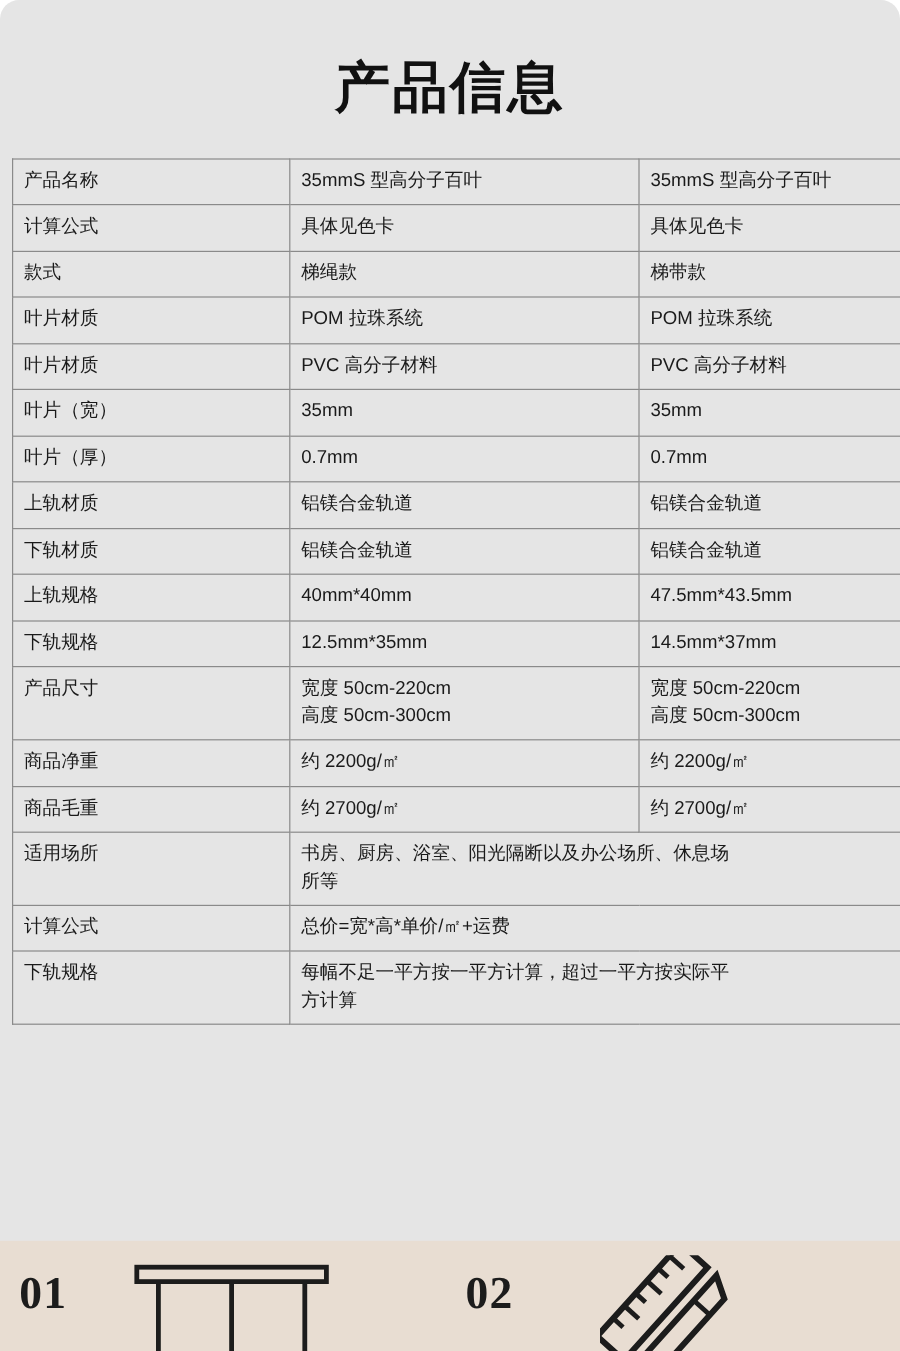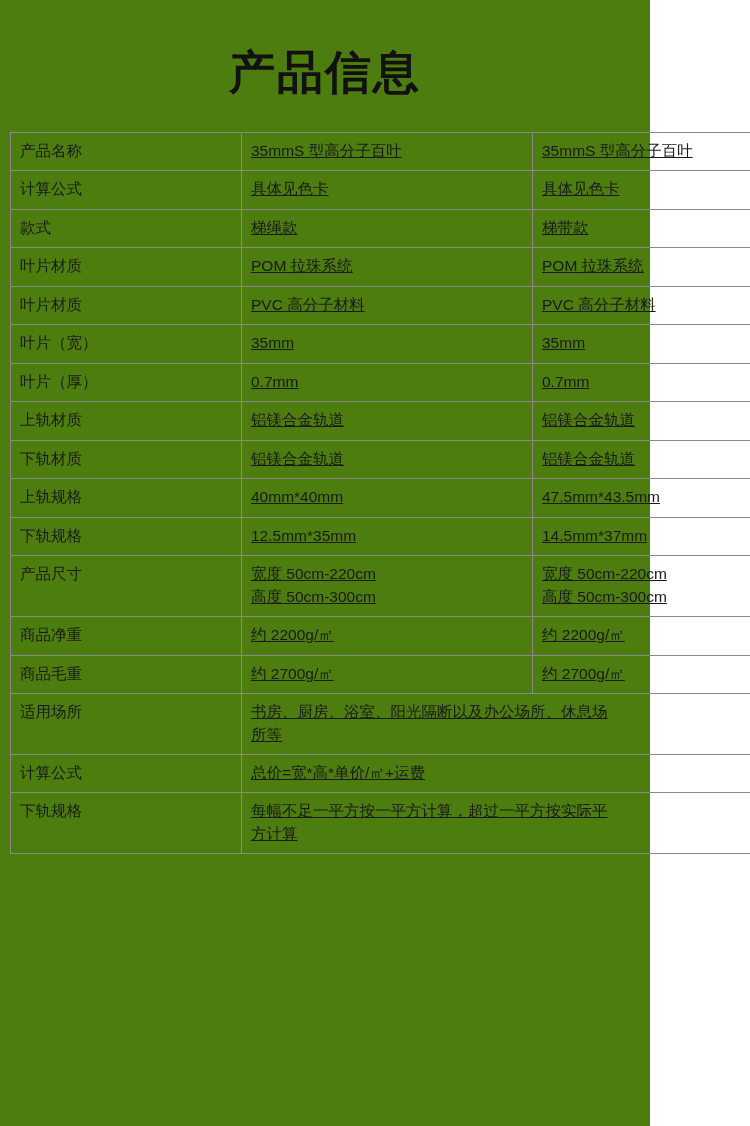--- a/index.html
+++ b/index.html
@@ -9,24 +9,25 @@
   }
   body {
     width: 750px;
     height: 1126px;
     position: relative;
     overflow: hidden;
     font-family: "Liberation Sans", "DejaVu Sans", sans-serif;
     color: #1a1a1a;
   }
   .page {
-    width: 650px;
+    width: 750px;
     height: 1126px;
     position: relative;
-    background: #4d7c0f;
+    background: #e5e5e5;
+    border-radius: 16px;
   }
   .section-title {
     text-align: center;
     font-size: 46px;
     font-weight: bold;
     letter-spacing: 2px;
     color: #111111;
     font-family: "Liberation Serif", "DejaVu Serif", serif;
   }
   #title-products {
@@ -53,21 +54,20 @@
     width: 212px;
   }
   td.colA {
     width: 272px;
   }
   td.colB {
     width: 244px;
   }
   .cell-line {
     display: block;
-    text-decoration: underline;
   }
   #title-flow {
     padding-top: 46px;
     padding-bottom: 10px;
   }
   .flow-band {
     position: absolute;
     left: 0;
     top: 1034px;
     width: 750px;
@@ -300,14 +300,43 @@
             <span class="cell-line">每幅不足一平方按一平方计算，超过一平方按实际平</span>
             <span class="cell-line">方计算</span>
           </td>
         </tr>
 
       </tbody>
     </table>
   </div>
 
 
+  <div class="flow-band">
+
+    <div class="step-num" id="step-01-num">01</div>
+
+    <div class="blind-icon">
+      <div class="blind-head"></div>
+      <div class="blind-body"></div>
+      <div class="blind-mid"></div>
+    </div>
+
+    <div class="step-num" id="step-02-num">02</div>
+
+    <div class="ruler-icon">
+      <svg width="120" height="110" viewBox="0 0 120 110">
+        <g transform="rotate(42 60 55)">
+          <rect x="22" y="2" width="30" height="104" fill="none" stroke="#1c1c1c" stroke-width="5"></rect>
+          <line x1="22" y1="16" x2="38" y2="16" stroke="#1c1c1c" stroke-width="4"></line>
+          <line x1="22" y1="30" x2="33" y2="30" stroke="#1c1c1c" stroke-width="4"></line>
+          <line x1="22" y1="44" x2="38" y2="44" stroke="#1c1c1c" stroke-width="4"></line>
+          <line x1="22" y1="58" x2="33" y2="58" stroke="#1c1c1c" stroke-width="4"></line>
+          <line x1="22" y1="72" x2="38" y2="72" stroke="#1c1c1c" stroke-width="4"></line>
+          <line x1="22" y1="86" x2="33" y2="86" stroke="#1c1c1c" stroke-width="4"></line>
+          <polygon points="62,2 80,12 80,96 62,106" fill="none" stroke="#1c1c1c" stroke-width="5"></polygon>
+          <line x1="62" y1="30" x2="80" y2="30" stroke="#1c1c1c" stroke-width="4"></line>
+        </g>
+      </svg>
+    </div>
+
+  </div>
 
 </div>
 
 </body></html>

